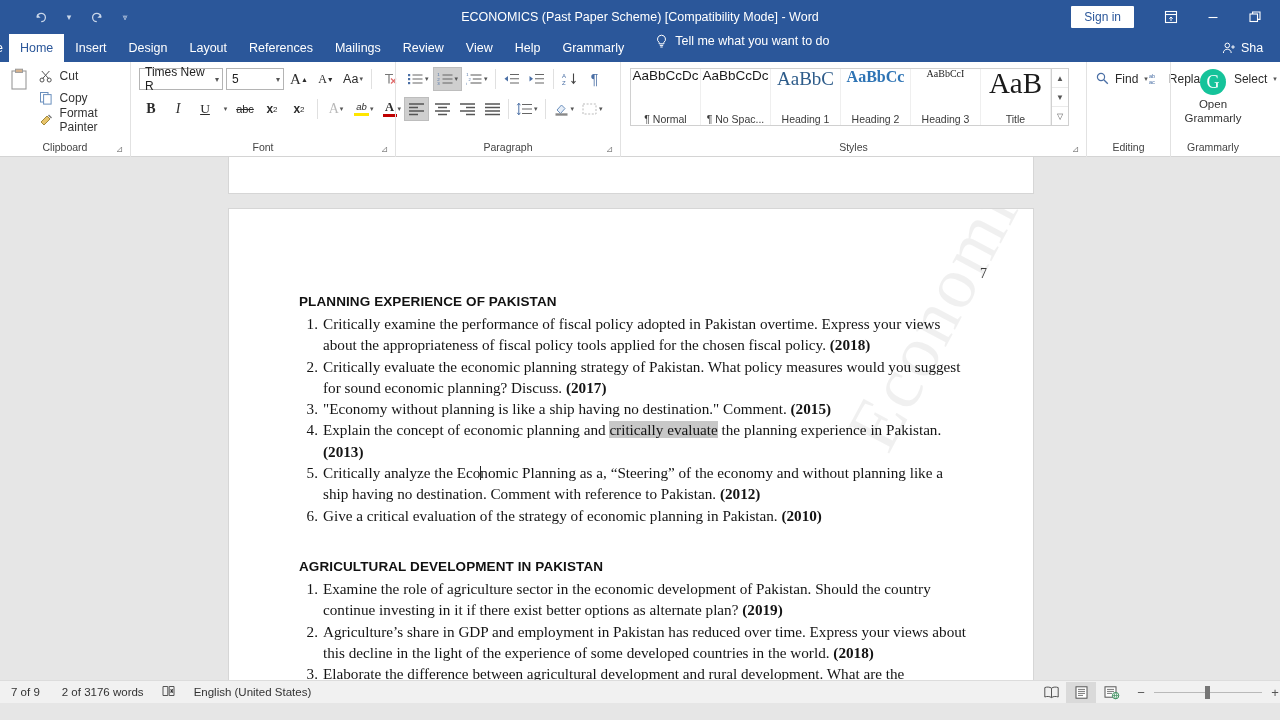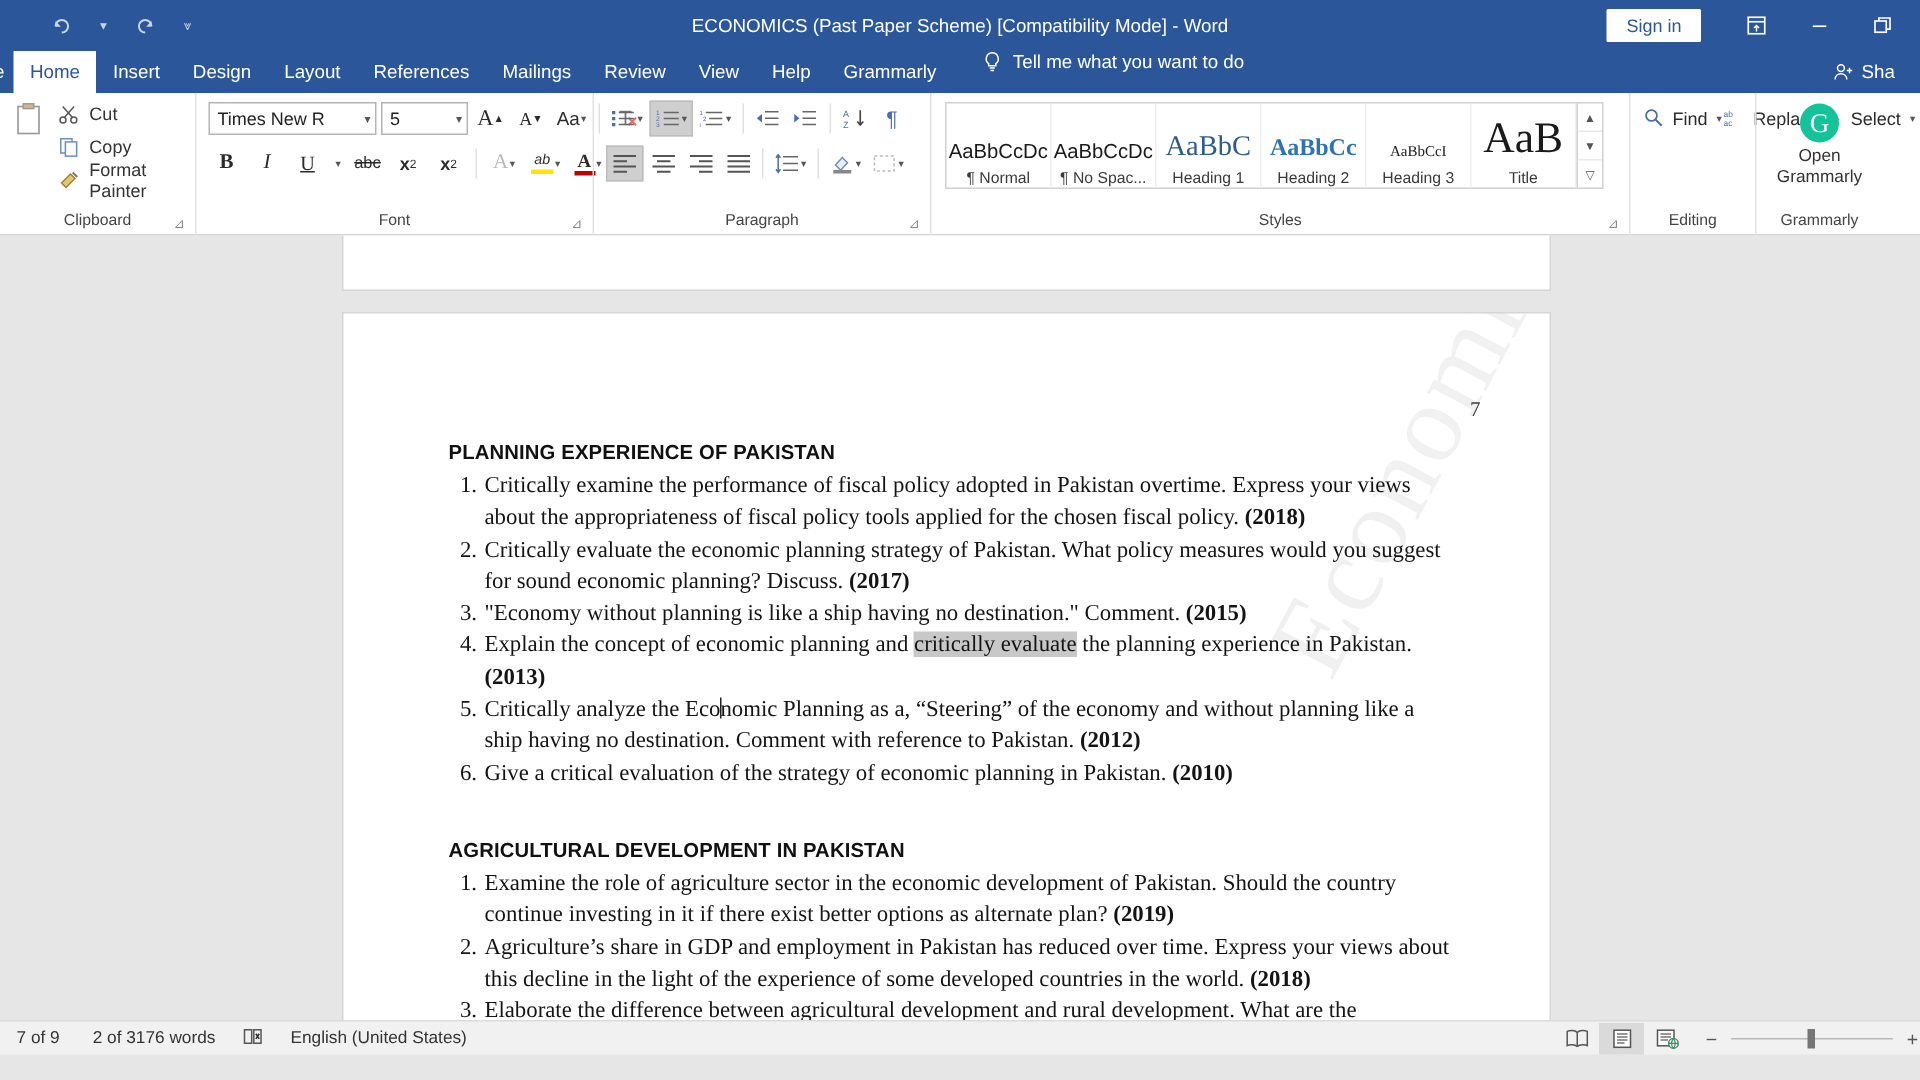--- a/index.html
+++ b/index.html
@@ -92,21 +92,21 @@
 
   
   .g-font { width: 265px; }
   .fontrow { display: flex; align-items: center; gap: 3px; height: 26px; }
   .fontrow.second { margin-top: 4px; }
   .combo {
     height: 22px; border: 1px solid #b4b4b4; background: #ffffff;
     display: flex; align-items: center; justify-content: space-between;
     padding: 0 3px 0 5px; font-size: 12px; color: #222;
   }
-  .combo.fontname { width: 112px; }
+  .combo.fontname { width: 84px; }
   .combo.fontsize { width: 58px; }
   .caret { font-size: 8px; color: #555; padding-left: 4px; }
   .rb {
     height: 24px; min-width: 24px; display: flex; align-items: center; justify-content: center;
     font-size: 13px; color: #2b2b2b; padding: 0 3px;
   }
   .rb.wide { padding: 0 2px; }
   .rb.disabled { color: #b9b9b9; }
   .rb.on { background: #cfcfcf; border: 1px solid #bdbdbd; }
   .sep { width: 1px; height: 20px; background: #e0e0e0; margin: 0 3px; }
@@ -117,21 +117,21 @@
   .prow { display: flex; align-items: center; gap: 1px; height: 26px; }
   .prow.second { margin-top: 4px; }
 
   
   .g-styles { width: 466px; }
   .style-gallery {
     display: flex; align-items: stretch; border: 1px solid #d0d0d0;
     height: 58px; margin-top: 1px;
   }
   .style-item {
-    width: 70px; display: flex; flex-direction: column; align-items: center; justify-content: flex-end;
+    width: 70px; display: flex; flex-direction: column; align-items: center; justify-content: space-between;
     border-right: 1px solid #efefef;
   }
   .style-item:last-child { border-right: none; }
   .style-prev { font-family: "Liberation Serif", serif; color: #1a1a1a; line-height: 1; }
   .style-name { font-size: 10.5px; color: #3a3a3a; margin-top: 6px; white-space: nowrap; }
   .gallery-scroll {
     width: 17px; display: flex; flex-direction: column; border-left: 1px solid #d0d0d0;
   }
   .gs-btn { flex: 1; display: flex; align-items: center; justify-content: center; font-size: 8px; color: #555; }
   .gs-btn + .gs-btn { border-top: 1px solid #eaeaea; }

